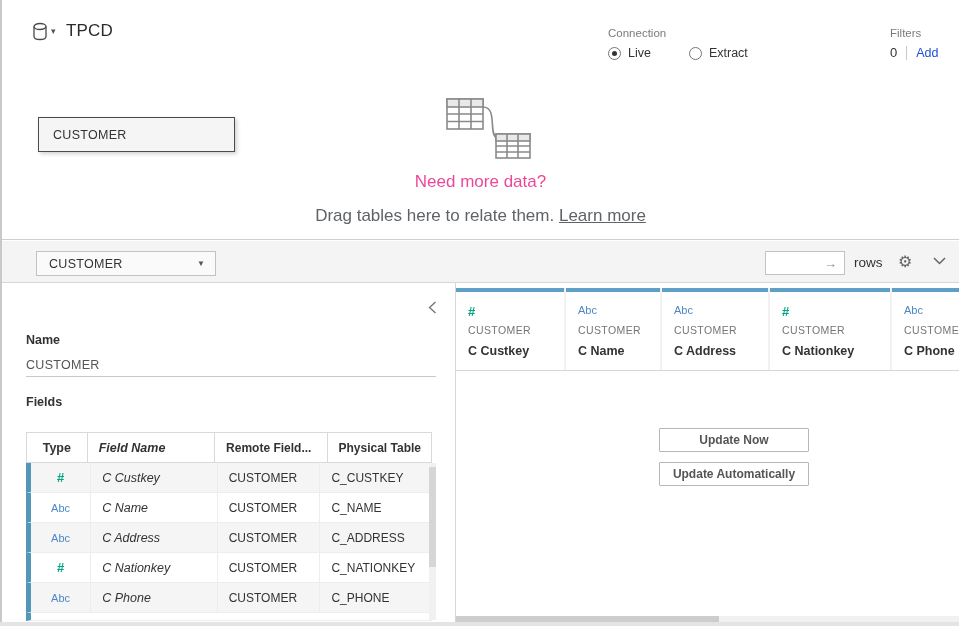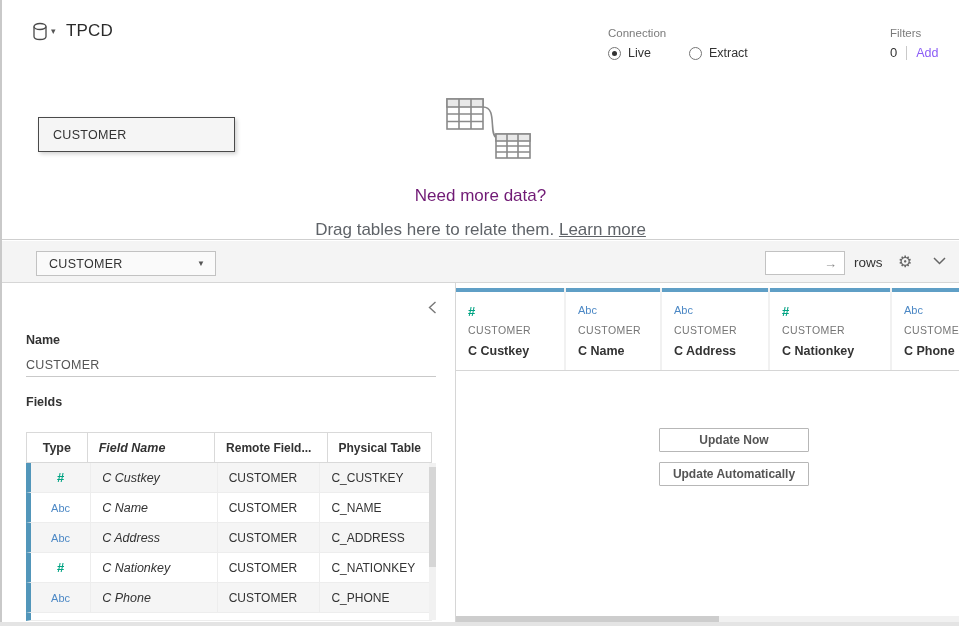--- a/index.html
+++ b/index.html
@@ -20,30 +20,30 @@
   .radio { width:13px; height:13px; border:1px solid #767676; border-radius:50%; background:#fff; position:relative; margin-right:7px; }
   .radio.checked::after { content:""; position:absolute; left:3px; top:3px; width:5px; height:5px; border-radius:50%; background:#333; }
   .radio-label { font-size:12.5px; color:#333; }
   .radio-item { display:flex; align-items:center; margin-right:38px; }
 
   .filters-block { position:absolute; left:888px; top:27px; }
   .filters-label { font-size:11.5px; color:#7b7b7b; margin-bottom:6px; }
   .filters-row { display:flex; align-items:center; }
   .filters-count { font-size:13px; color:#333; }
   .filters-div { width:1px; height:14px; background:#c9c9c9; margin:0 9px; }
-  .filters-add { font-size:12.5px; color:#8b5cf6; cursor:pointer; }
+  .filters-add { font-size:12.5px; color:#1d4ed8; cursor:pointer; }
 
   
   .table-chip { position:absolute; left:36px; top:117px; width:197px; height:35px; background:#f5f5f5; border:1.5px solid #4a4a4a; box-shadow:2px 2px 4px rgba(0,0,0,0.18); display:flex; align-items:center; padding-left:14px; }
   .table-chip span { font-size:12.5px; color:#333; letter-spacing:0.3px; }
 
   
   .empty-state { position:absolute; left:0; top:90px; width:957px; text-align:center; }
   .empty-graphic { display:inline-block; }
-  .empty-title { margin-top:22px; font-size:17px; color:#701a75; }
+  .empty-title { margin-top:8px; font-size:17px; color:#ec4899; }
   .empty-hint { margin-top:14px; font-size:17px; color:#5f6368; }
   .empty-hint a { color:#5f6368; text-decoration:underline; cursor:pointer; }
 
   
   .toolbar { position:absolute; left:2px; top:241px; width:957px; height:42px; background:#f4f4f4; border-bottom:1px solid #d6d6d6; }
   .tbl-select { position:absolute; left:34px; top:10px; width:180px; height:25px; background:#fafafa; border:1px solid #c2c2c2; display:flex; align-items:center; justify-content:space-between; padding:0 10px 0 12px; cursor:pointer; }
   .tbl-select .sel-text { font-size:12.5px; color:#333; letter-spacing:0.3px; }
   .tbl-select .sel-caret { font-size:8px; color:#555; }
   .rows-box { position:absolute; left:763px; top:10px; width:80px; height:24px; background:#fff; border:1px solid #c2c2c2; display:flex; align-items:center; justify-content:flex-end; padding-right:7px; }
   .rows-box input { position:absolute; left:2px; top:1px; width:58px; height:20px; border:none; outline:none; background:transparent; font-size:12px; }

